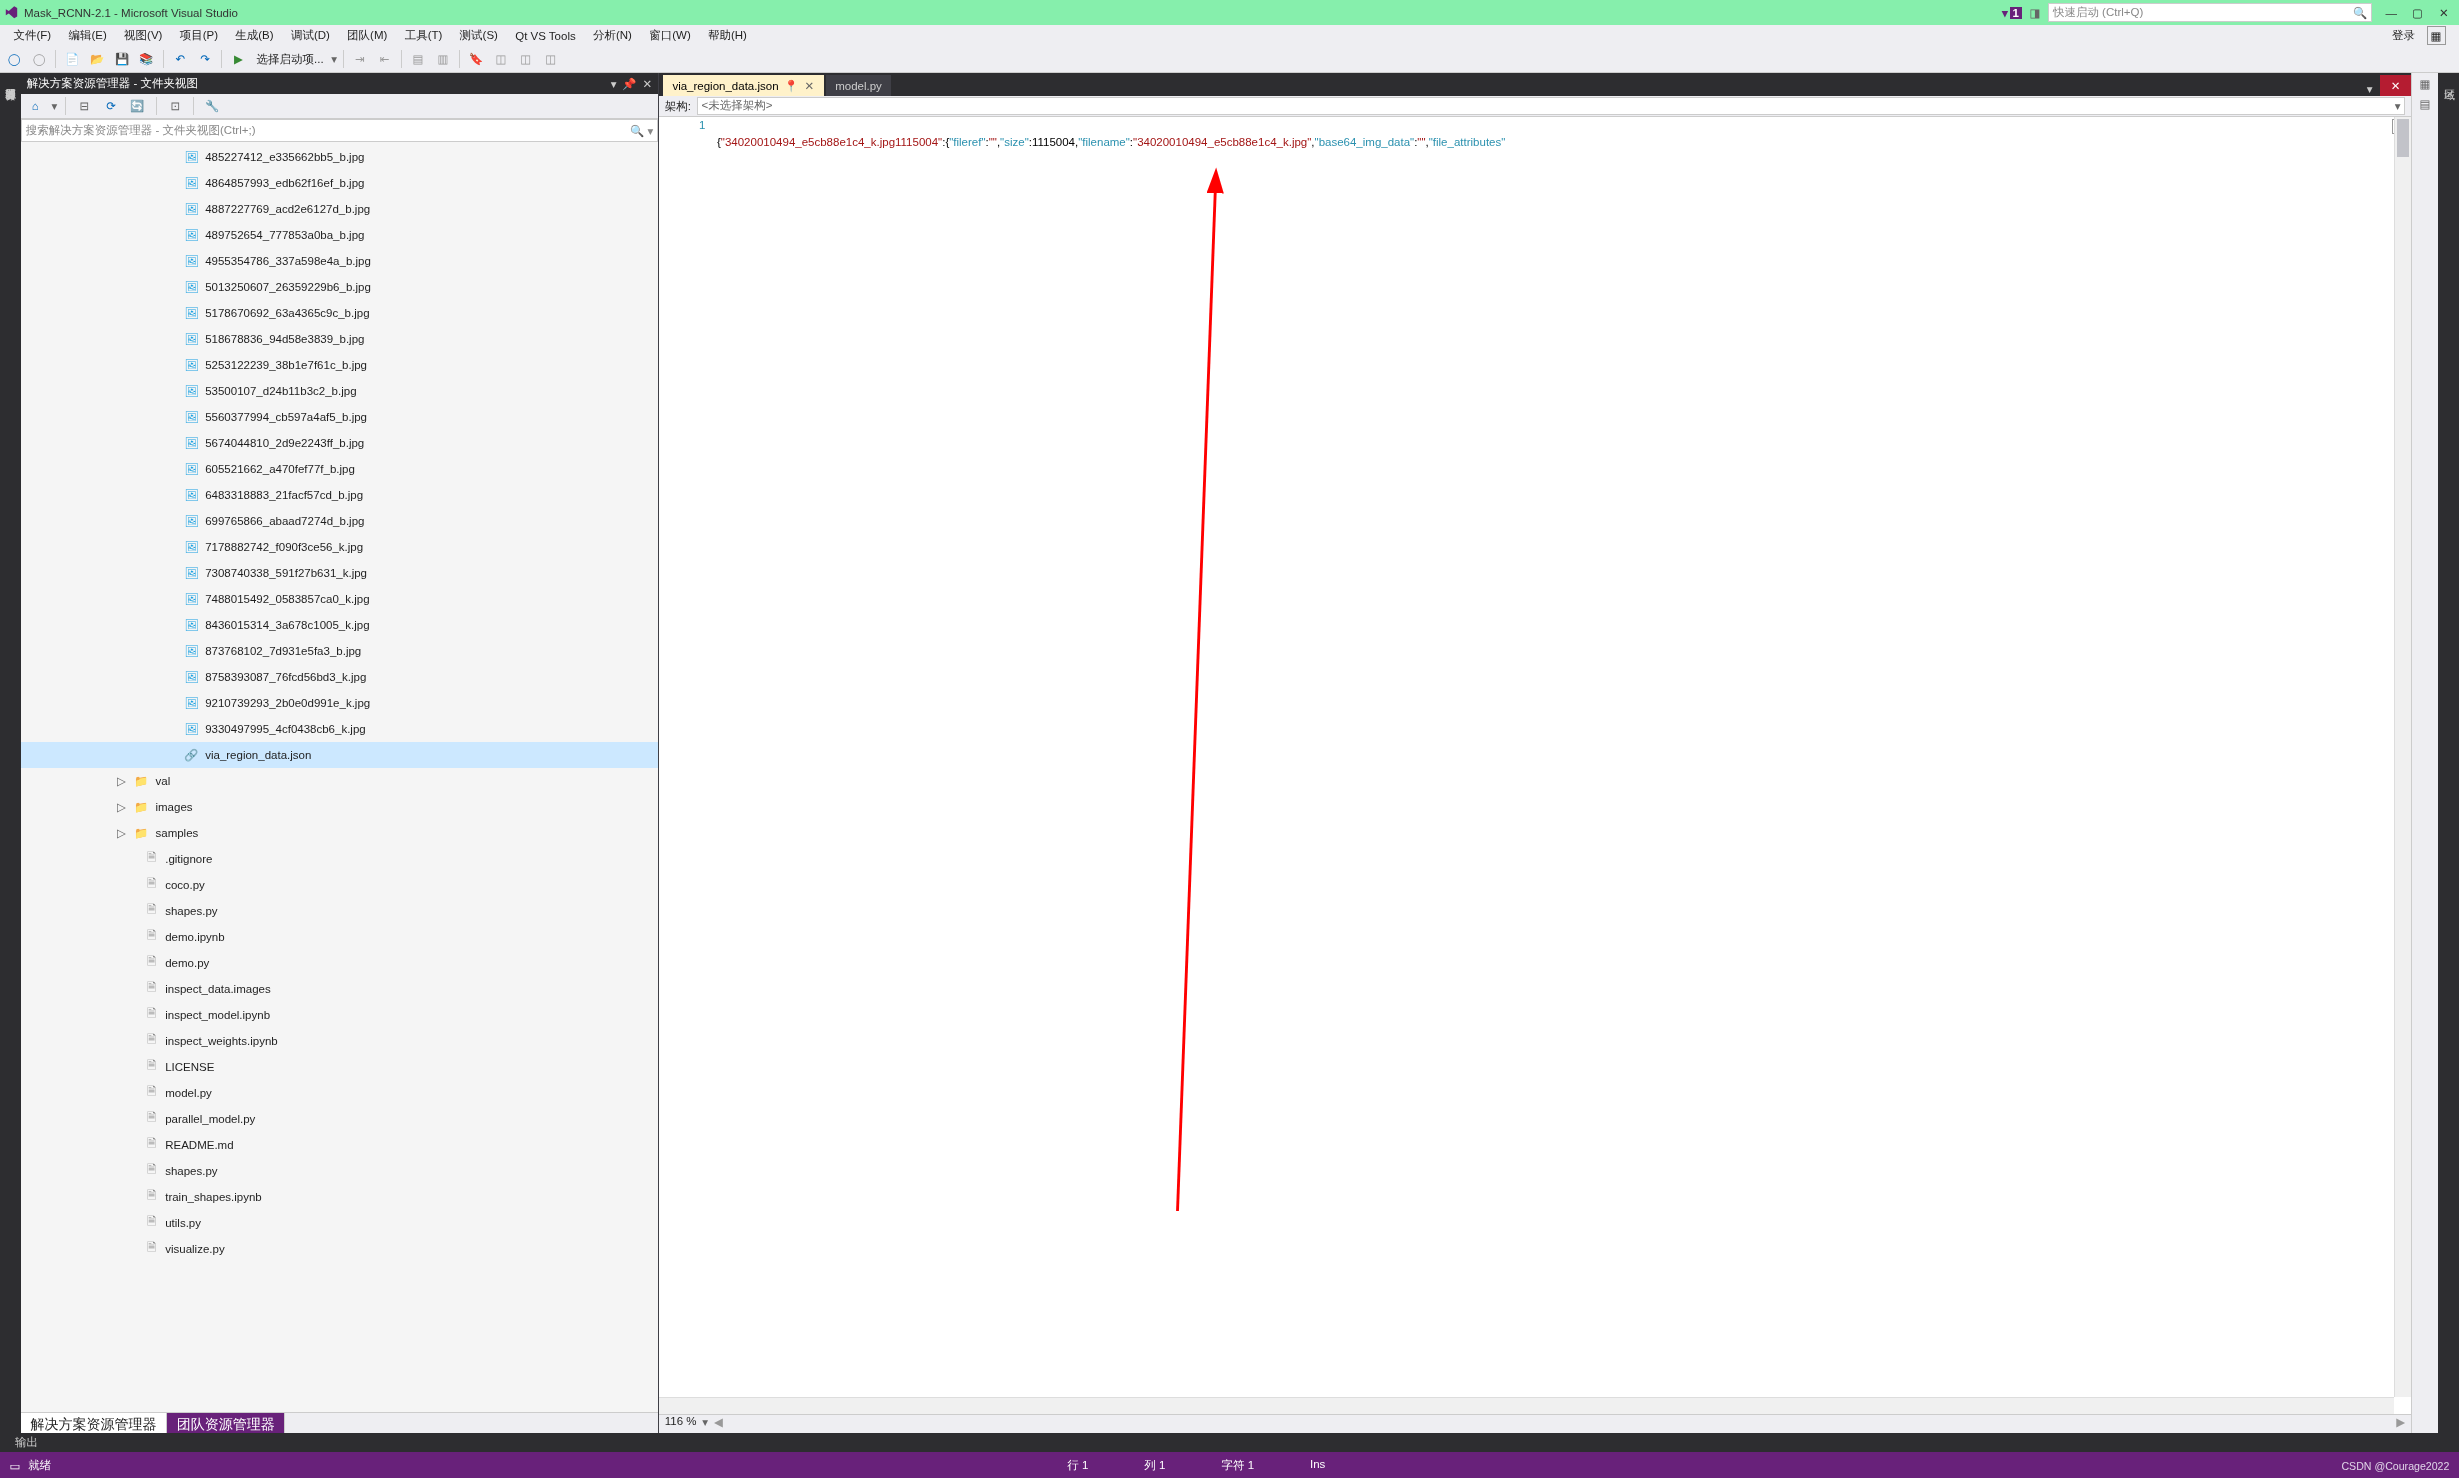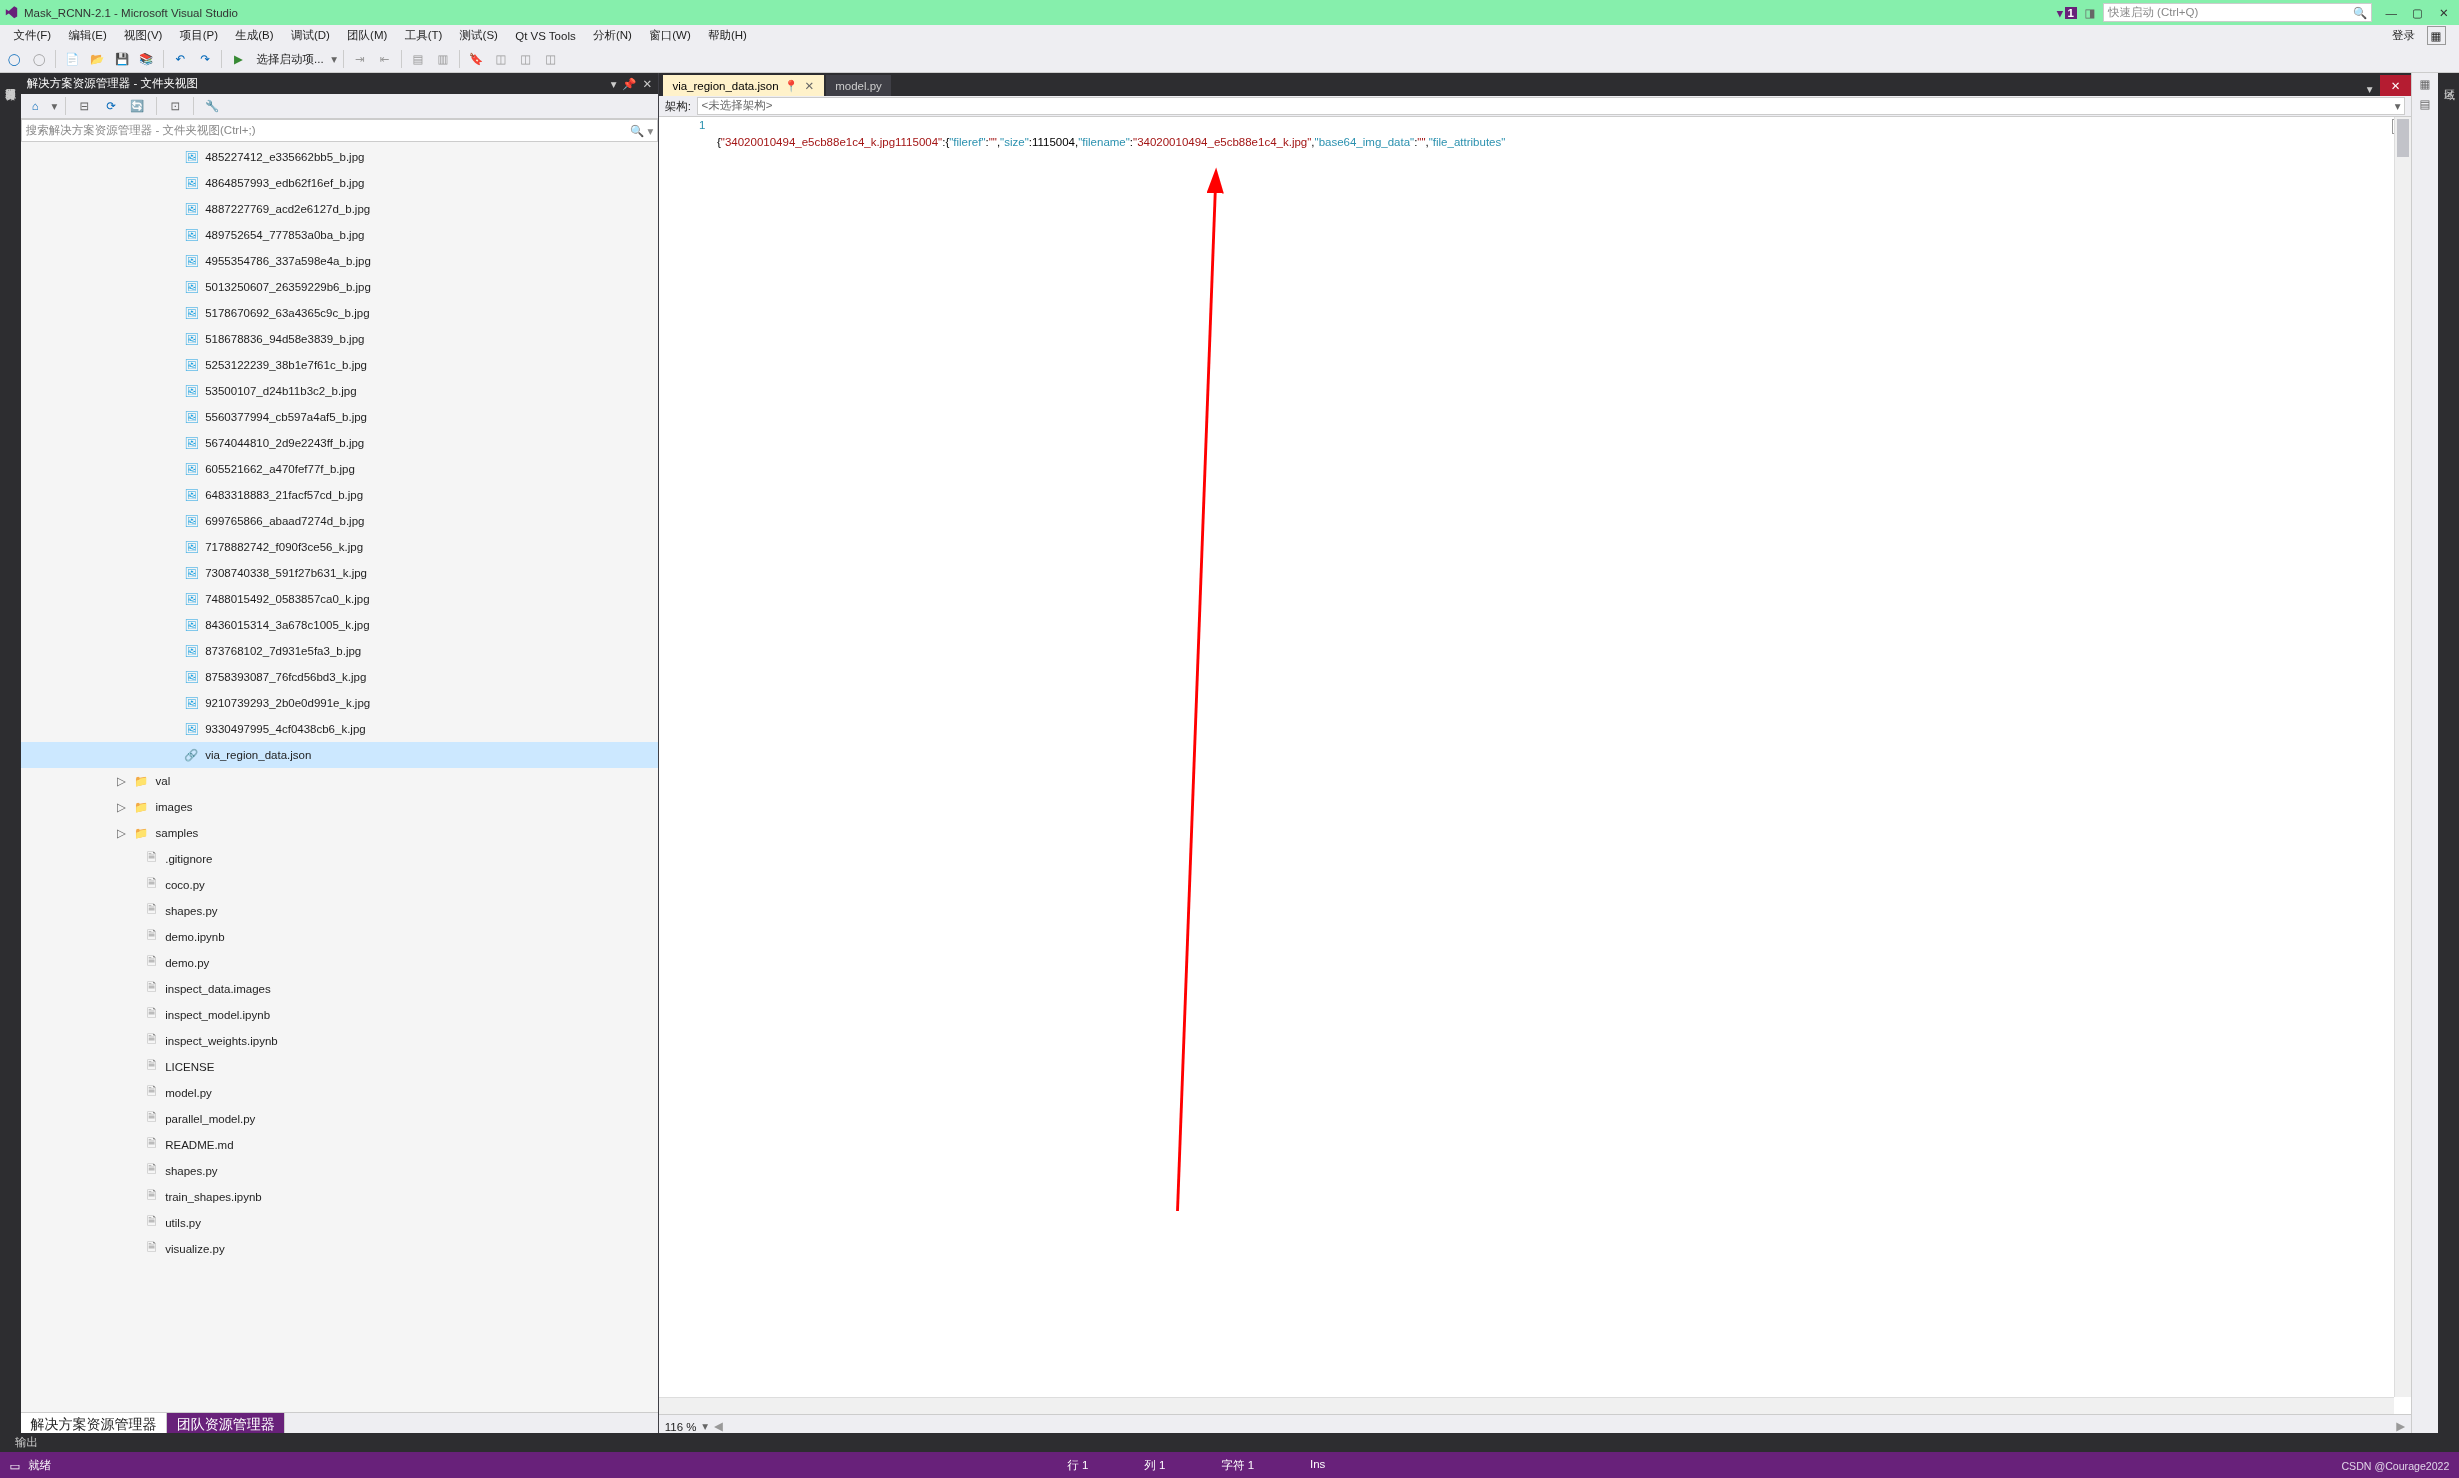--- a/index.html
+++ b/index.html
@@ -2,21 +2,21 @@
 <html><head>
 <meta charset="utf-8">
 <style>
 *{margin:0;padding:0;box-sizing:border-box;font-family:"Microsoft YaHei",Segoe UI,sans-serif;font-size:11.5px}
 body{width:2459px;height:1479px;transform-origin:top left;background:#eeeef2;color:#1e1e1e;overflow:hidden;position:relative}
 .titlebar{height:25px;background:#86efac;display:flex;align-items:center;padding:0 3.8px;color:#333}
 .titlebar .vs-icon{width:14.4px;height:14.4px;margin-right:5.8px;display:inline-flex;align-items:center;justify-content:center;color:#68217a;font-weight:bold}
 .titlebar .title{flex:1}
 .titlebar-right{display:flex;align-items:center;gap:7.7px}
 .notif{display:inline-flex;align-items:center;color:#68217a;font-weight:bold}
-.ql{width:269px;height:19px;border:1px solid #ccc;background:#fff;display:flex;align-items:center;justify-content:space-between;padding:0 3.8px;color:#888}
+.ql{width:324px;height:19px;border:1px solid #ccc;background:#fff;display:flex;align-items:center;justify-content:space-between;padding:0 3.8px;color:#888}
 .winbtns span{display:inline-block;width:23px;text-align:center;color:#333}
 .menubar{height:21px;background:#eeeef2;display:flex;align-items:center;padding:0 5.8px;gap:1.9px}
 .menubar .menuitem{padding:1.9px 7.7px;color:#1e1e1e}
 .menubar-right{margin-left:auto;display:flex;align-items:center;gap:11.5px;padding-right:7.7px}
 .toolbar{height:27px;background:#eeeef2;border-bottom:1px solid #ccc;display:flex;align-items:center;padding:0 3.8px;gap:3.8px}
 .tbtn{width:21px;height:21px;display:inline-flex;align-items:center;justify-content:center;color:#0066b8}
 .tsep{width:1px;height:17.3px;background:#ccc;margin:0 1.9px}
 .play{color:#388a34}
 .starttext{color:#1e1e1e;padding:0 3.8px}
 .body{display:flex;height:calc(100% - 25px - 21px - 27px - 19px - 27px);background:#2d2d30}
@@ -60,21 +60,21 @@
 .tok-brace{color:#000}
 .tok-str{color:#a31515}
 .tok-key{color:#2b91af}
 .tok-key2{color:#a31515}
 .tok-num{color:#000}
 .expand-btn{position:absolute;right:3.8px;top:1.9px;width:15.4px;height:15.4px;border:1px solid #999;background:#fff;display:flex;align-items:center;justify-content:center;font-size:9.6px;color:#666}
 .arrow{position:absolute;left:403px;top:48px}
 .code-scroll{position:absolute;right:0;top:0;bottom:17.3px;width:17.3px;background:#f0f0f0;border-left:1px solid #ddd}
 .code-scroll-thumb{position:absolute;top:1.9px;left:1.9px;right:1.9px;height:38px;background:#c2c3c9}
 .code-hscroll{position:absolute;left:0;right:17.3px;bottom:0;height:17.3px;background:#f0f0f0;border-top:1px solid #ddd}
-.zoom-bar{height:19px;background:#eeeef2;border-top:1px solid #ccc;display:flex;align-items:flex-end;padding:0 5.8px;gap:5.8px}
+.zoom-bar{height:19px;background:#eeeef2;border-top:1px solid #ccc;display:flex;align-items:flex-start;padding:0 5.8px;gap:5.8px}
 .side-toolstrip{width:27px;background:#eeeef2;border-left:1px solid #ccc;display:flex;flex-direction:column;align-items:center;padding-top:3.8px;gap:5.8px}
 .outputbar{height:19px;background:#2d2d30;color:#ccc;display:flex;align-items:center;padding:0 15px;font-size:10.6px}
 .statusbar{height:27px;background:#68217a;color:#fff;display:flex;align-items:center;padding:0 9.6px;gap:17.3px}
 .statusbar .sb-left{display:flex;align-items:center;gap:7.7px}
 .statusbar .sb-center{margin-left:auto;display:flex;gap:56px}
 .statusbar .sb-right{margin-left:auto;color:#e0d4e8;font-size:10.6px}
 svg{display:block}
 </style>
 </head>
 <body>

